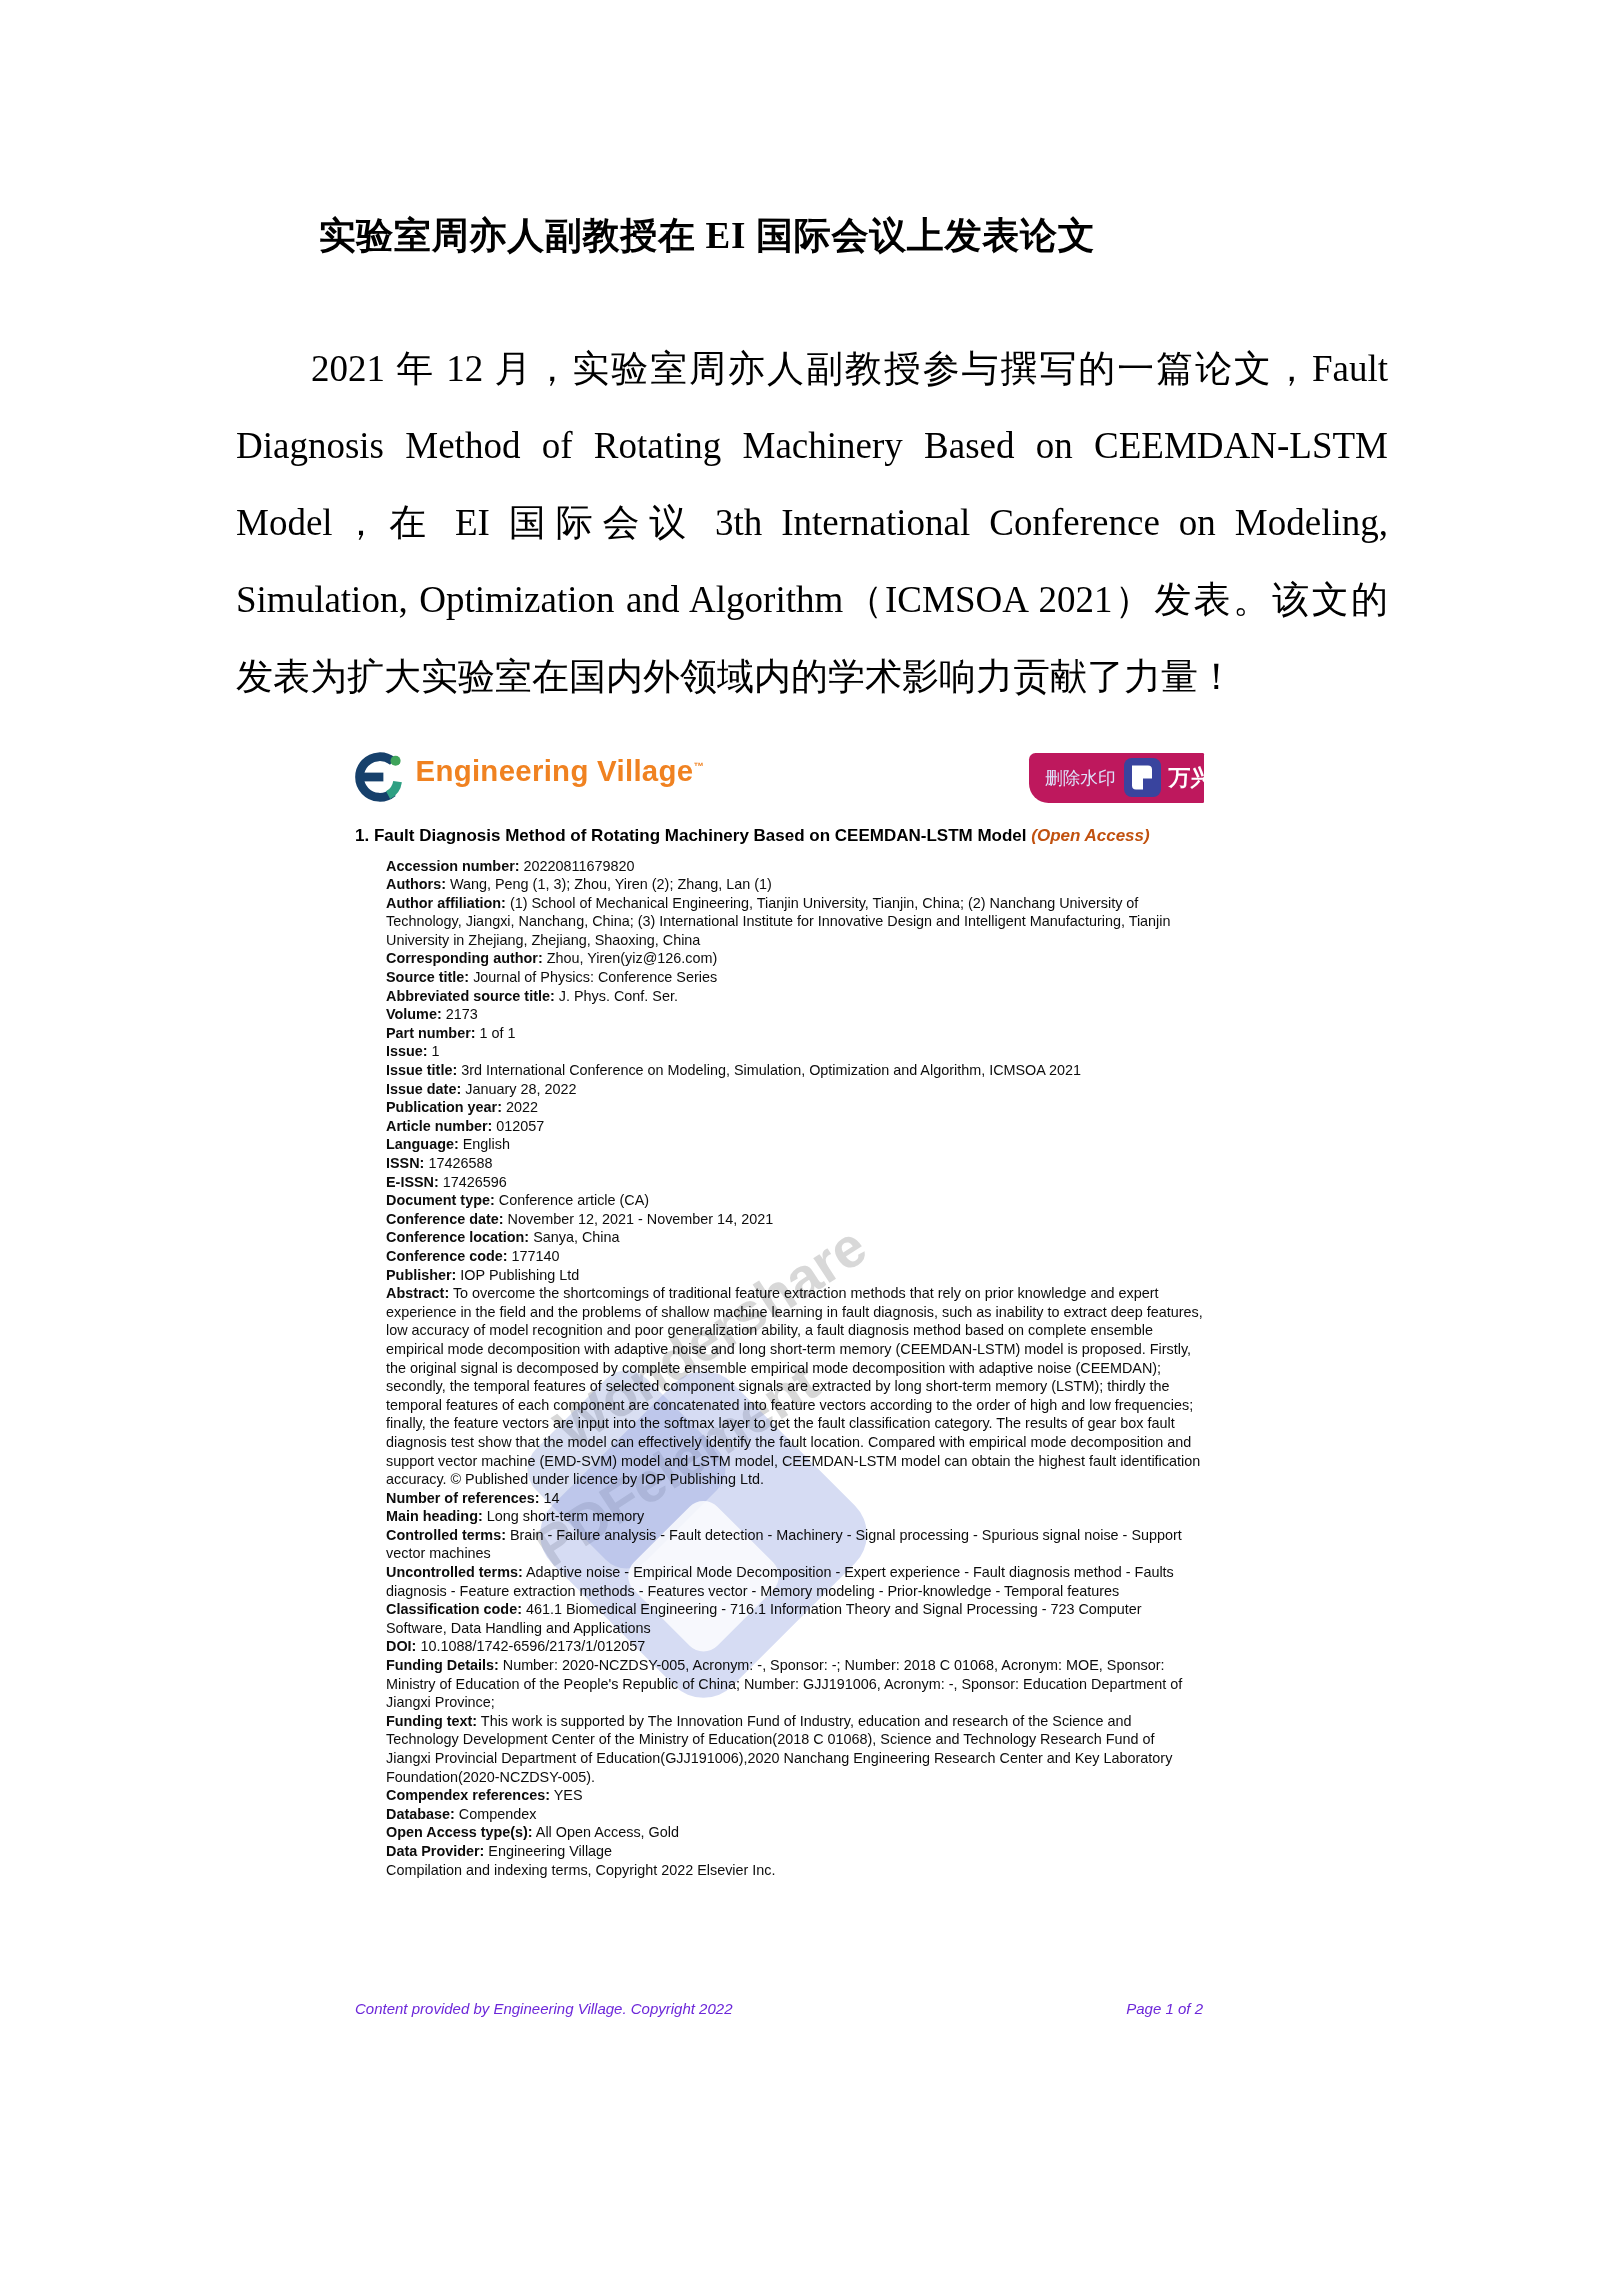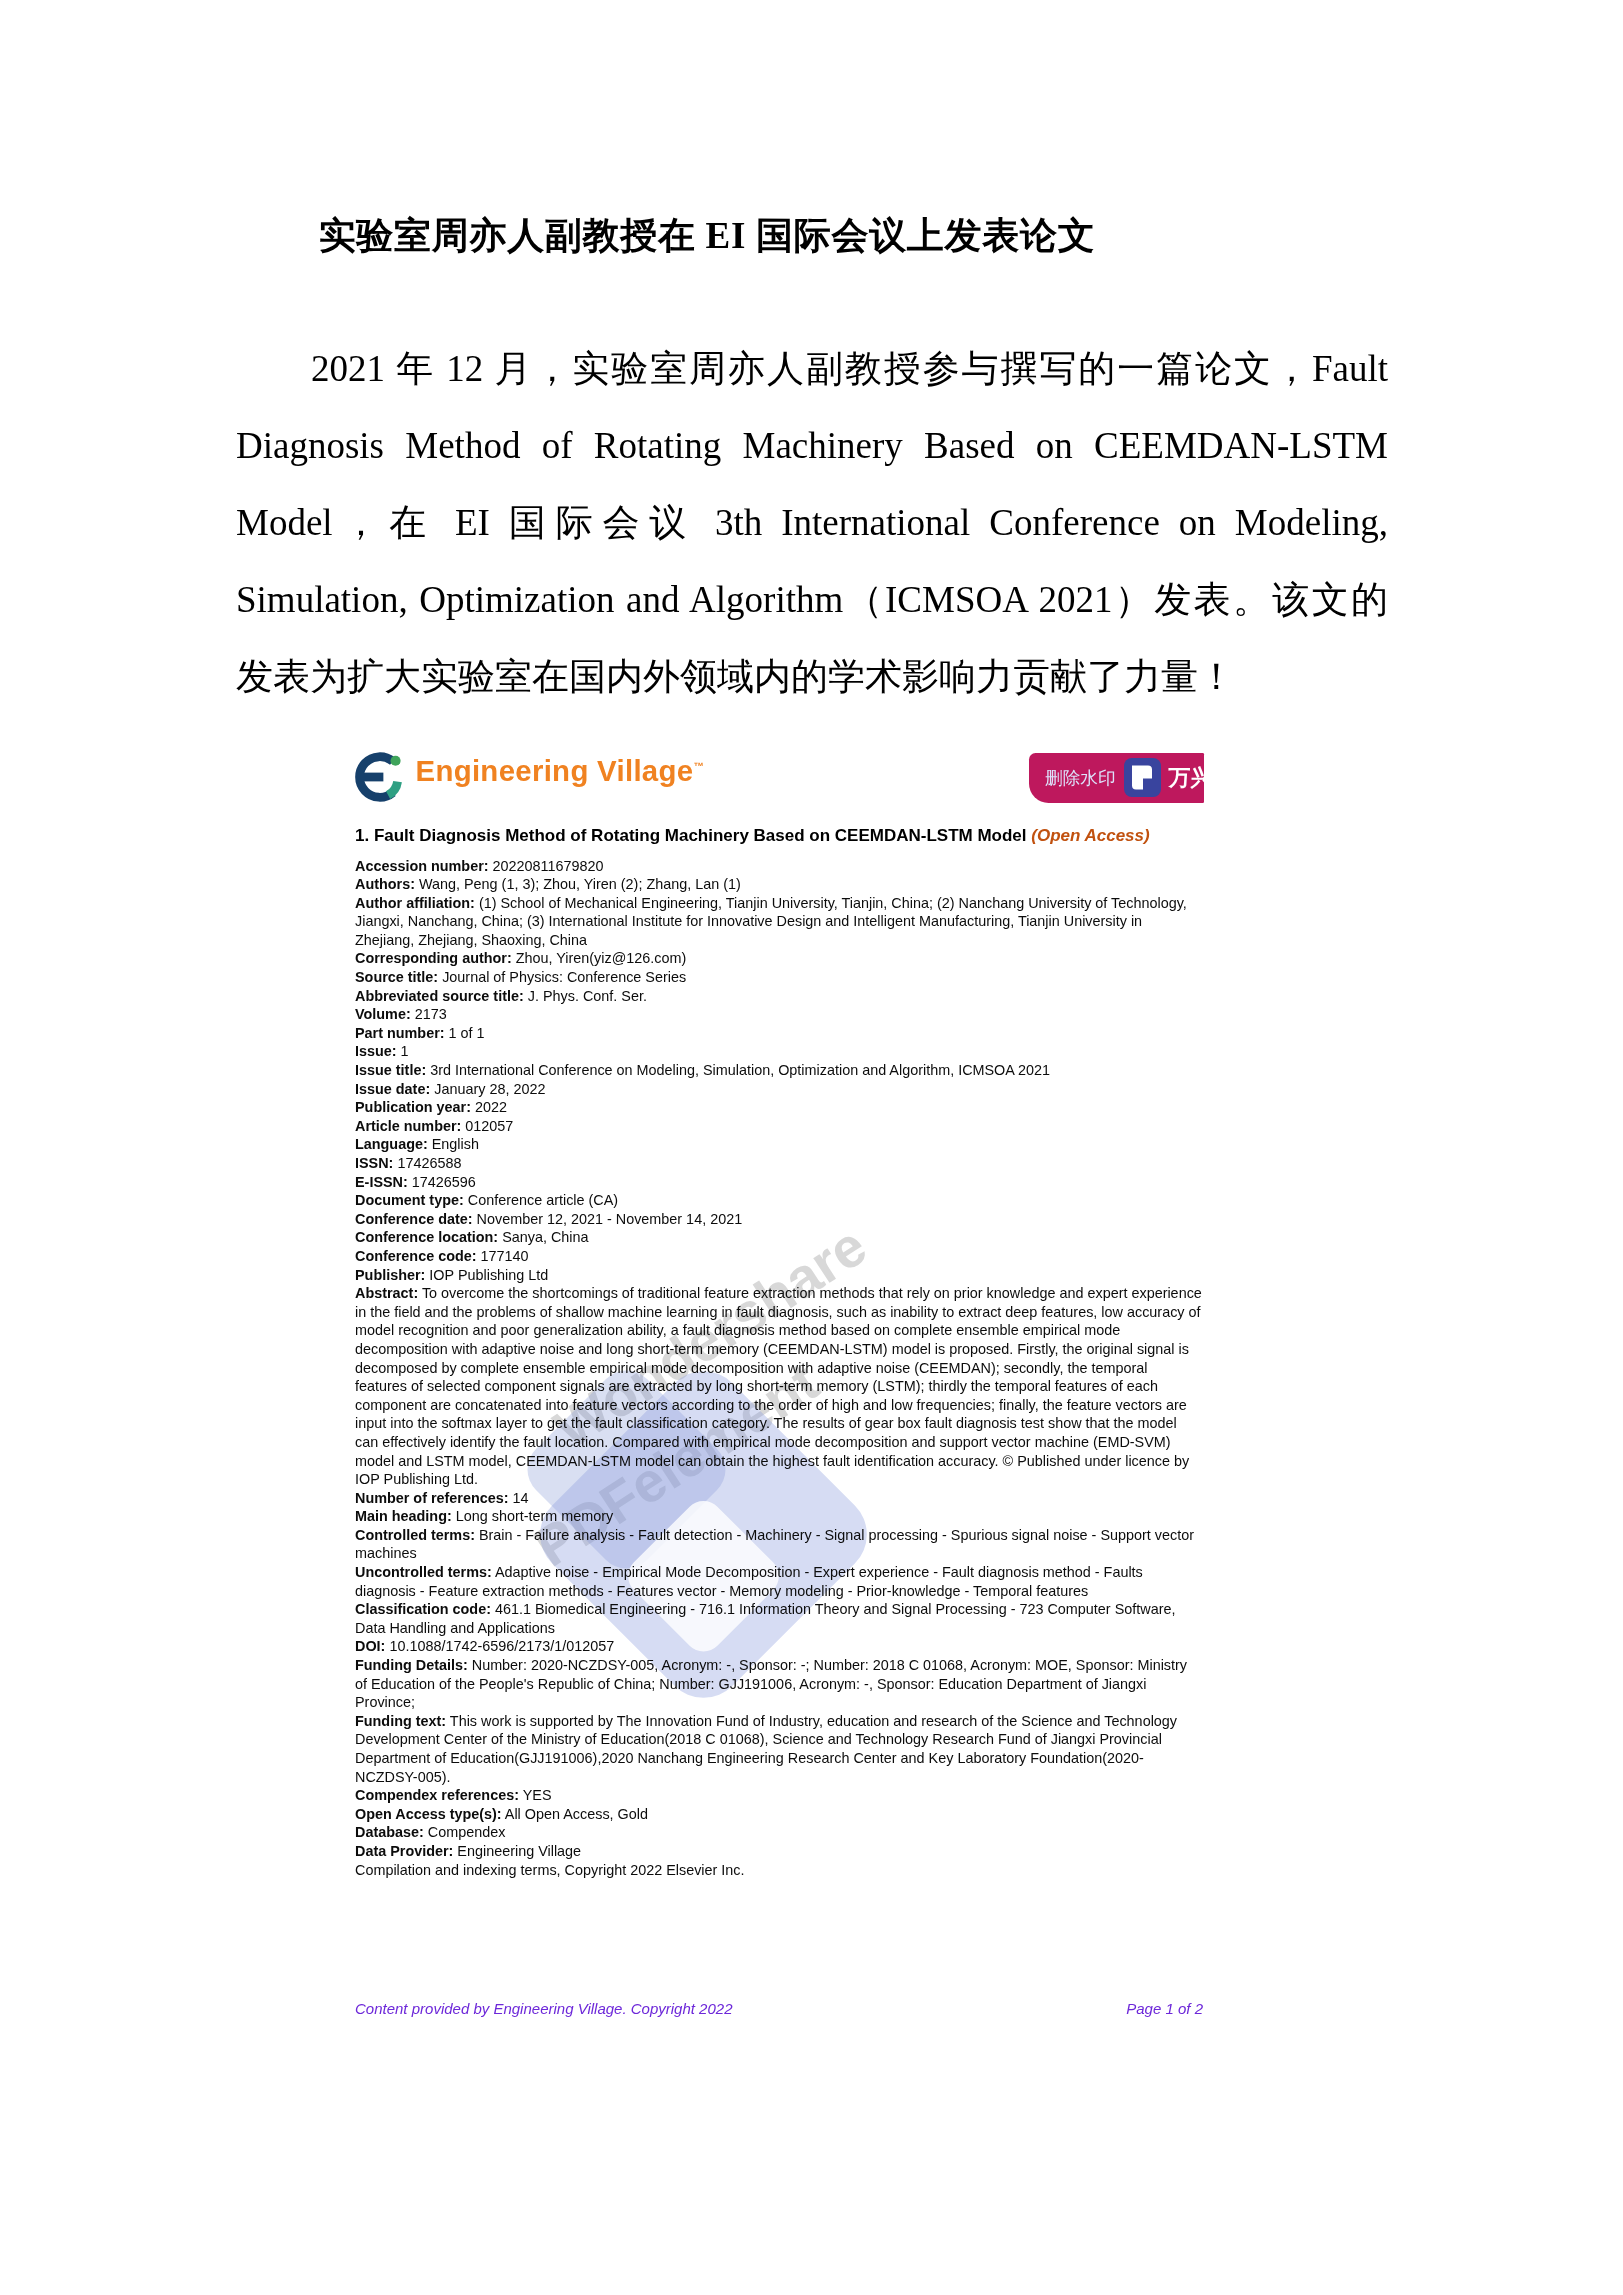--- a/index.html
+++ b/index.html
@@ -96,21 +96,21 @@
     display:flex; align-items:center; justify-content:center;
   }
   .pdf-brand { color:#ffffff; font-weight:bold; font-size:22px; white-space:nowrap; }
 
   .record-title {
     font-weight:bold; font-size:17px; line-height:25px;
     color:#000;
   }
   .oa { color:#C1510F; font-style:italic; font-weight:bold; }
 
-  #fields { margin-top:8.5px; font-size:14.4px; line-height:18.6px; color:#0c0c0c; }
+  #fields { margin-top:8.5px; font-size:14.4px; line-height:18.6px; color:#0c0c0c;margin-left:31px; }
   .field { margin:0; }
   .field b { font-weight:bold; }
 
   .shot-footer {
     position:absolute; left:355px; top:2000px; width:848px;
     display:flex; justify-content:space-between;
     font-family:"Liberation Sans","DejaVu Sans",sans-serif;
     font-style:italic; font-size:15px; color:#6d28d9;
     z-index:1;
   }
@@ -184,22 +184,22 @@
       <div class="field"><b>Abstract:</b><span> To overcome the shortcomings of traditional feature extraction methods that rely on prior knowledge and expert experience in the field and the problems of shallow machine learning in fault diagnosis, such as inability to extract deep features, low accuracy of model recognition and poor generalization ability, a fault diagnosis method based on complete ensemble empirical mode decomposition with adaptive noise and long short-term memory (CEEMDAN-LSTM) model is proposed. Firstly, the original signal is decomposed by complete ensemble empirical mode decomposition with adaptive noise (CEEMDAN); secondly, the temporal features of selected component signals are extracted by long short-term memory (LSTM); thirdly the temporal features of each component are concatenated into feature vectors according to the order of high and low frequencies; finally, the feature vectors are input into the softmax layer to get the fault classification category. The results of gear box fault diagnosis test show that the model can effectively identify the fault location. Compared with empirical mode decomposition and support vector machine (EMD-SVM) model and LSTM model, CEEMDAN-LSTM model can obtain the highest fault identification accuracy. © Published under licence by IOP Publishing Ltd.</span></div>
       <div class="field"><b>Number of references:</b><span> 14</span></div>
       <div class="field"><b>Main heading:</b><span> Long short-term memory</span></div>
       <div class="field"><b>Controlled terms:</b><span> Brain - Failure analysis - Fault detection - Machinery - Signal processing - Spurious signal noise - Support vector machines</span></div>
       <div class="field"><b>Uncontrolled terms:</b><span> Adaptive noise - Empirical Mode Decomposition - Expert experience - Fault diagnosis method - Faults diagnosis - Feature extraction methods - Features vector - Memory modeling - Prior-knowledge - Temporal features</span></div>
       <div class="field"><b>Classification code:</b><span> 461.1 Biomedical Engineering - 716.1 Information Theory and Signal Processing - 723 Computer Software, Data Handling and Applications</span></div>
       <div class="field"><b>DOI:</b><span> 10.1088/1742-6596/2173/1/012057</span></div>
       <div class="field"><b>Funding Details:</b><span> Number: 2020-NCZDSY-005, Acronym: -, Sponsor: -; Number: 2018 C 01068, Acronym: MOE, Sponsor: Ministry of Education of the People's Republic of China; Number: GJJ191006, Acronym: -, Sponsor: Education Department of Jiangxi Province;</span></div>
       <div class="field"><b>Funding text:</b><span> This work is supported by The Innovation Fund of Industry, education and research of the Science and Technology Development Center of the Ministry of Education(2018 C 01068), Science and Technology Research Fund of Jiangxi Provincial Department of Education(GJJ191006),2020 Nanchang Engineering Research Center and Key Laboratory Foundation(2020-NCZDSY-005).</span></div>
       <div class="field"><b>Compendex references:</b><span> YES</span></div>
+      <div class="field"><b>Database:</b><span> Compendex</span></div>
       <div class="field"><b>Open Access type(s):</b><span> All Open Access, Gold</span></div>
-      <div class="field"><b>Database:</b><span> Compendex</span></div>
       <div class="field"><b>Data Provider:</b><span> Engineering Village</span></div>
       <div class="field"><span>Compilation and indexing terms, Copyright 2022 Elsevier Inc.</span></div>
     </div>
 
 </div>
 
 <div class="shot-footer">
   <span>Content provided by Engineering Village. Copyright 2022</span>
   <span>Page 1 of 2</span>
 </div>

